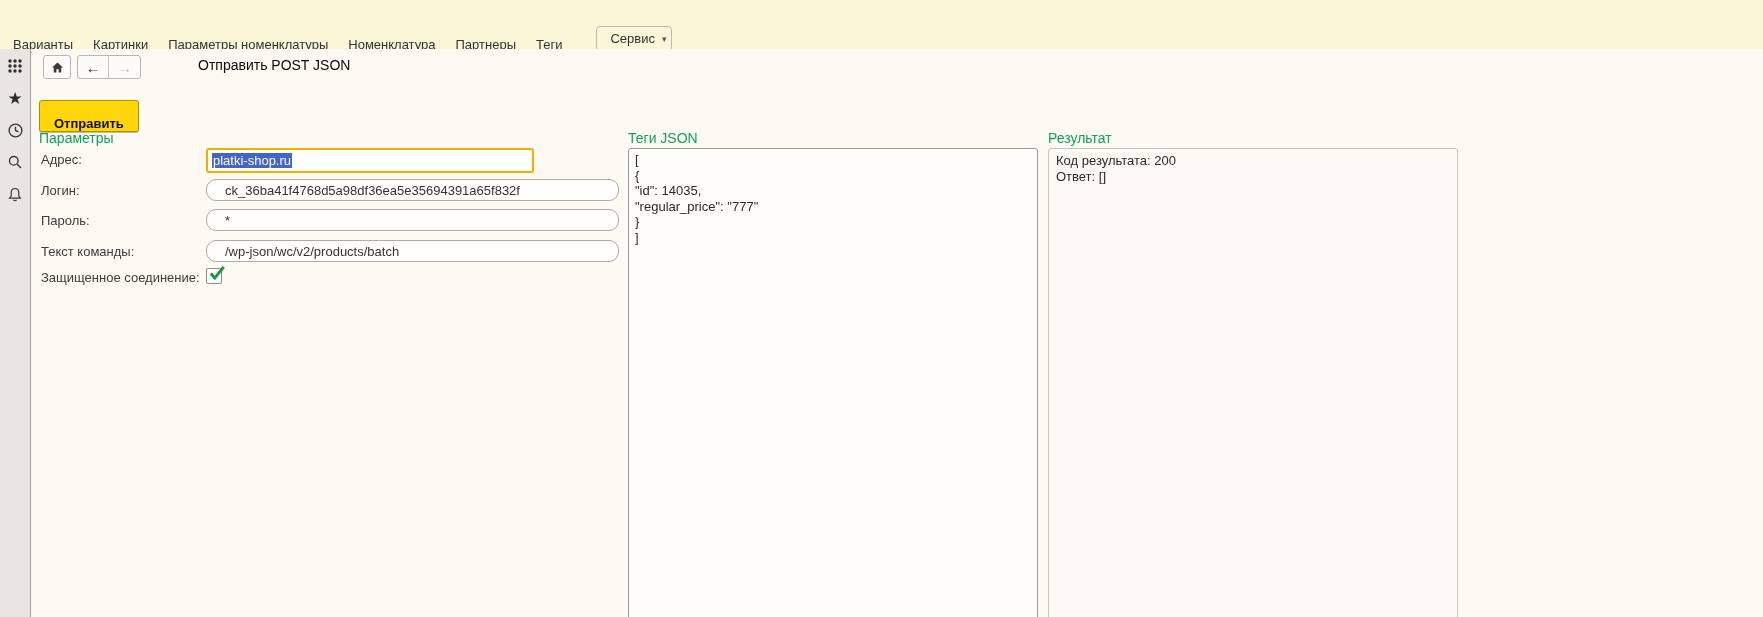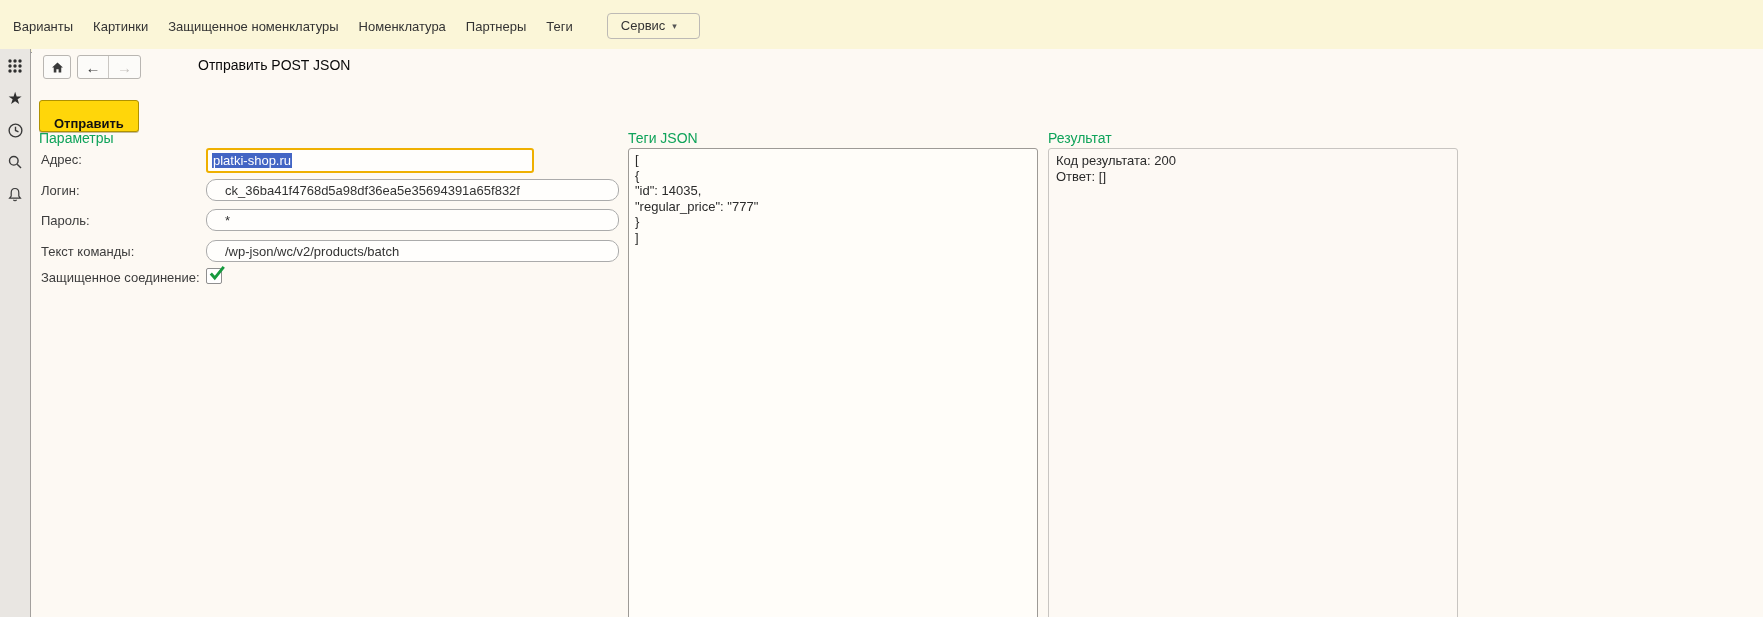--- a/index.html
+++ b/index.html
@@ -3,26 +3,26 @@
 <meta charset="utf-8">
 <style>
   * { margin:0; padding:0; box-sizing:border-box; }
   html,body { width:1763px; height:617px; overflow:hidden; }
   body { font-family:"Liberation Sans", sans-serif; background:#fdf9f3; position:relative; }
 
   
   .menubar {
     position:absolute; left:0; top:0; width:1763px; height:53px;
     background:var(--menubar-bg,#fbf6d8); border-bottom:1px solid #9e9e9e;
-    display:flex; align-items:center; padding-left:13px;
+    display:flex; align-items:flex-end; padding-left:13px;
   }
   .menu-item { font-size:13px; color:#333; margin-right:20px; cursor:pointer; white-space:nowrap; }
   .service-btn {
     margin-left:14px; display:inline-flex; align-items:center; gap:7px;
-    border:1px solid #bdbab5; border-radius:4px; padding:4px 22px 5px 13px;
+    border:1px solid #bdbab5; border-radius:4px; padding:4px 4px 5px 13px;
     font-size:13px; color:#333; background:transparent; cursor:pointer;
   }
   .service-btn .dd { font-size:9px; color:#555; }
 
   
   .sidebar {
     position:absolute; left:0; top:49px; width:31px; height:568px;
     background:#e9e6e2; border-right:1px solid #a3a09d;
     display:flex; flex-direction:column; align-items:center; padding-top:8px; gap:14px;
   }
@@ -85,21 +85,21 @@
   .result-box { left:1016px; border:1px solid #c8c5c1; background:#fdf9f4; padding:4px 7px; }
   .json-box div   { line-height:15.5px; white-space:pre; }
   .result-box div { line-height:15.5px; white-space:pre; }
 </style>
 </head>
 <body>
 
 <div class="menubar">
   <span class="menu-item">Варианты</span>
   <span class="menu-item">Картинки</span>
-  <span class="menu-item">Защищенное номенклатуры</span>
+  <span class="menu-item">Параметры номенклатуры</span>
   <span class="menu-item">Номенклатура</span>
   <span class="menu-item">Партнеры</span>
   <span class="menu-item">Теги</span>
   <span class="service-btn">
     <span>Сервис</span>
     <span class="dd">▾</span>
   </span>
 </div>
 
 <div class="sidebar">

